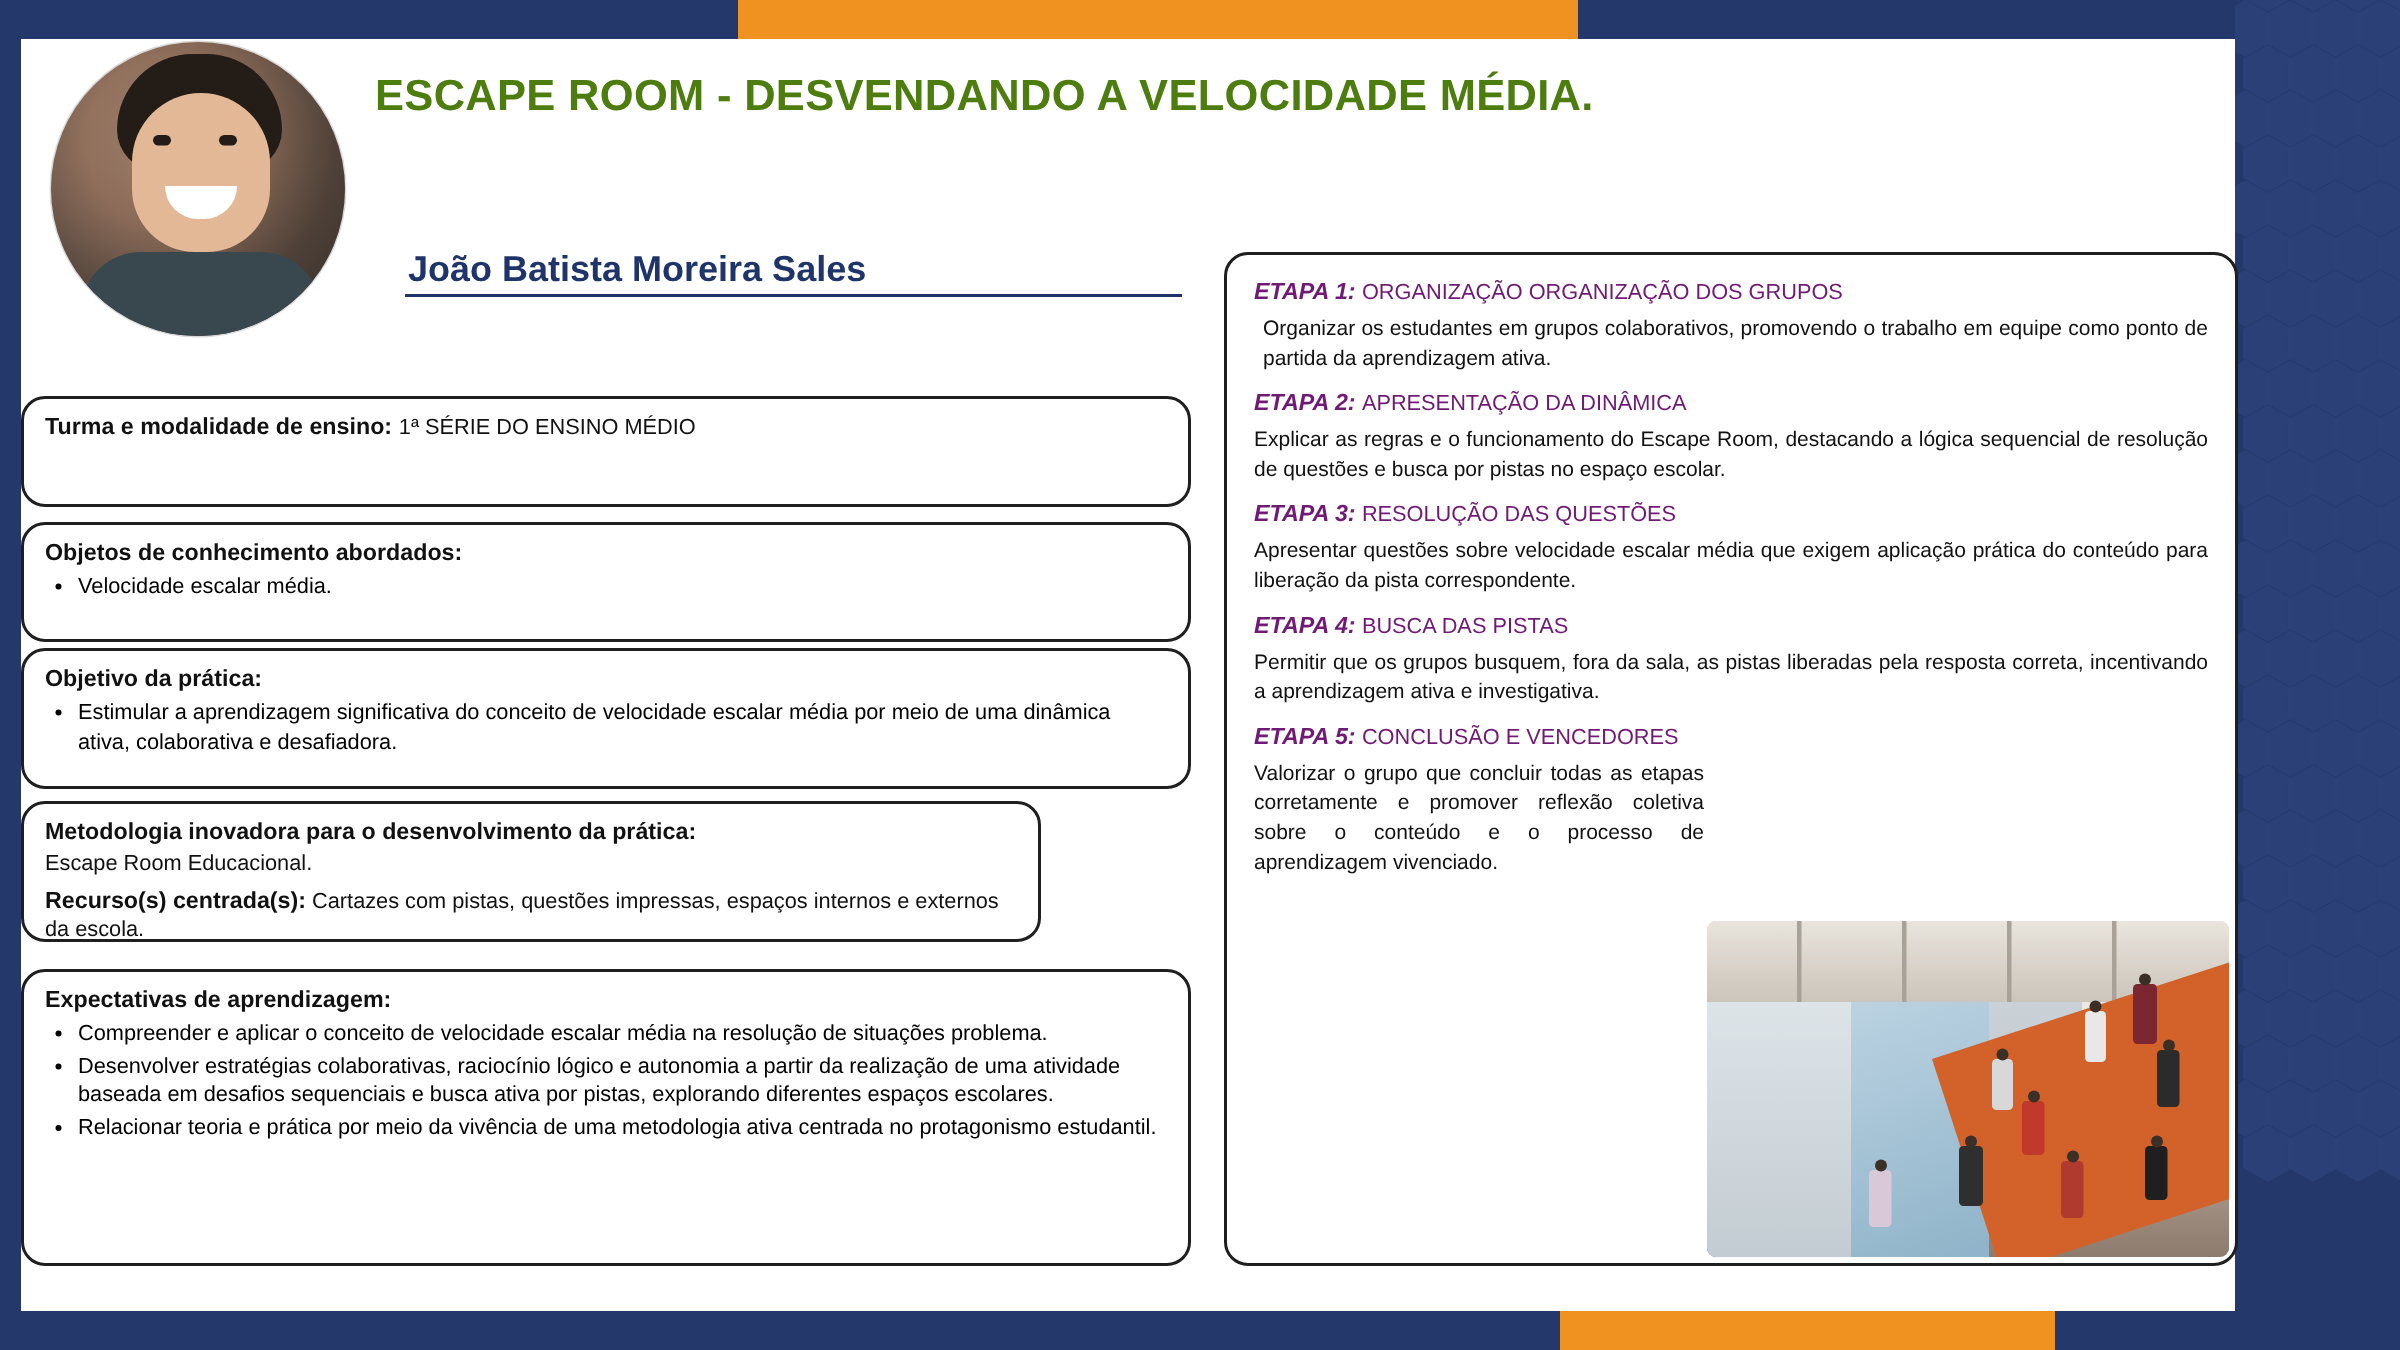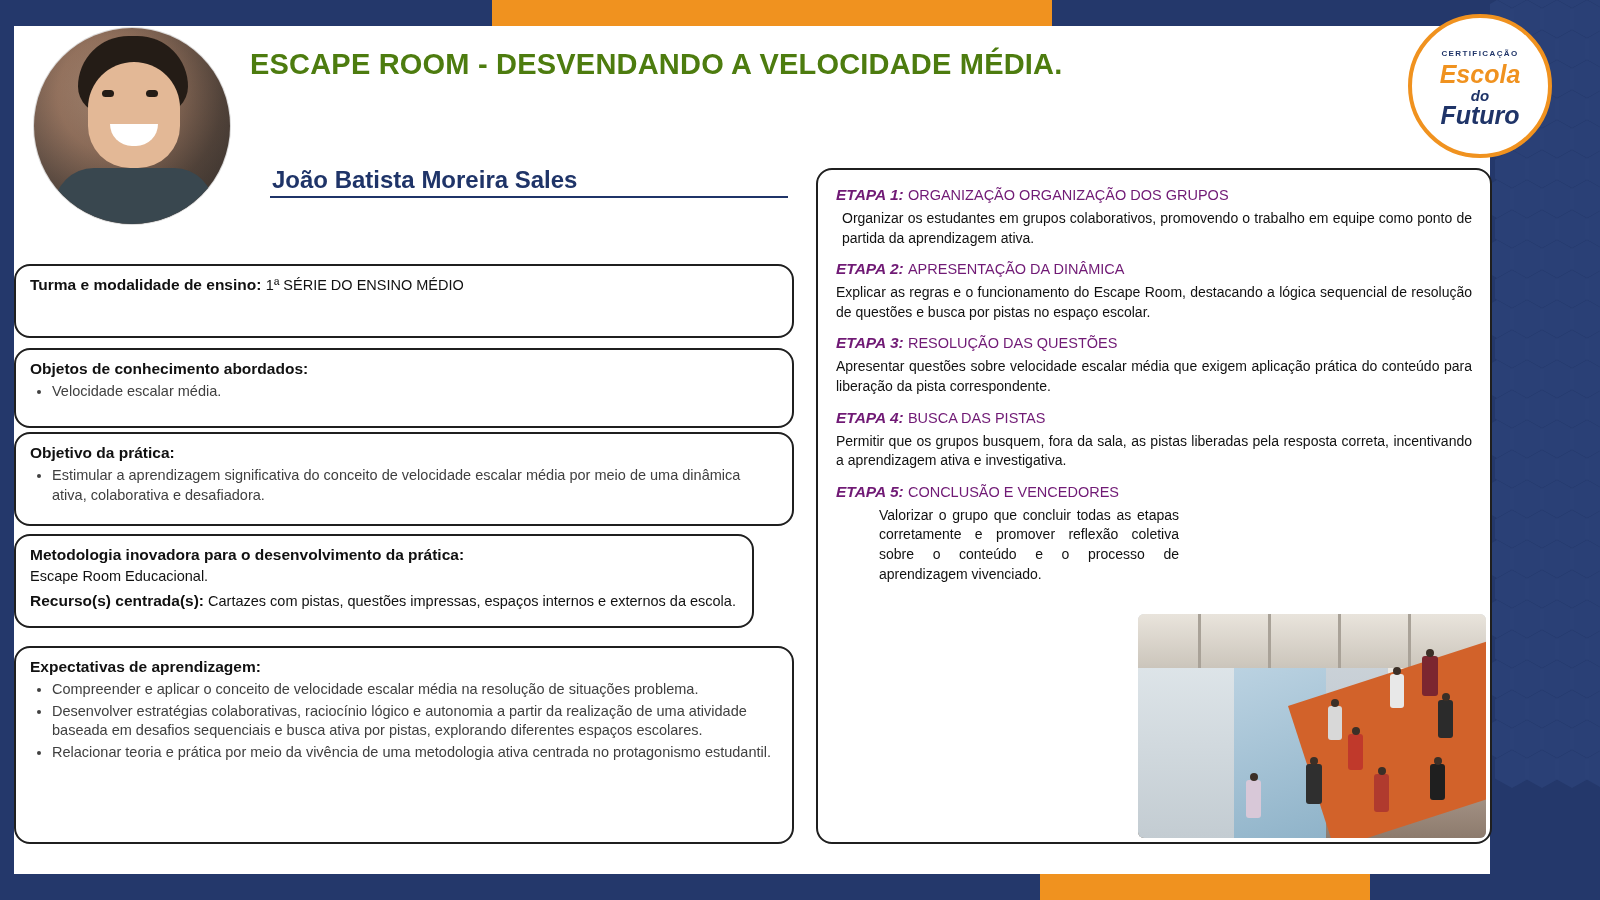--- a/index.html
+++ b/index.html
@@ -143,27 +143,27 @@
   .box {
     position: absolute;
     border: 2px solid #1f1f1f;
     border-radius: 16px;
     background: #fff;
     padding: 10px 14px 12px 14px;
   }
   .box .lbl { font-size: 15.5px; font-weight: bold; color: #111; }
   .box .val { font-size: 14.5px; color: #111; font-weight: normal; }
   .box ul { margin: 4px 0 0 0; padding-left: 22px; }
-  .box li { font-size: 14.5px; color: #404040; line-height: 1.35; margin-bottom: 2px; }
+  .box li { font-size: 14.5px; color: #000000; line-height: 1.35; margin-bottom: 2px; }
   .box p { margin: 3px 0 0 0; font-size: 14.5px; color: #111; line-height: 1.35; }
 
   #box-turma   { left: 14px;  top: 264px;  width: 780px; height: 74px; }
   #box-objetos { left: 14px;  top: 348px;  width: 780px; height: 80px; }
   #box-objetivo{ left: 14px;  top: 432px;  width: 780px; height: 94px; }
-  #box-metodo  { left: 14px;  top: 534px;  width: 740px; height: 94px; }
+  #box-metodo  { left: 14px;  top: 534px;  width: 680px; height: 94px; }
   #box-expect  { left: 14px;  top: 646px;  width: 780px; height: 198px; }
 
   
   #stages {
     position: absolute; left: 816px; top: 168px; width: 676px; height: 676px;
     border: 2px solid #1f1f1f; border-radius: 16px; background: #fff;
     padding: 16px 18px 10px 18px;
   }
   .stage { margin-bottom: 12px; }
   .stage .head {
@@ -172,21 +172,21 @@
   .stage .head .n {
     font-weight: bold; font-style: italic; font-size: 15.5px;
   }
   .stage .head .t {
     font-size: 14.5px;
   }
   .stage .body {
     margin-top: 5px; font-size: 14px; color: #111; line-height: 1.4;
     text-align: justify;
   }
-  .stage.s5 .body { width: 300px; text-align: justify; margin-left: 43px; }
+  .stage.s5 .body { width: 300px; text-align: justify; }
 
   
   .photo {
     position: absolute; left: 1138px; top: 614px; width: 348px; height: 224px;
     border-radius: 6px; overflow: hidden;
     background: linear-gradient(#cfd6dc, #b9c2c9);
   }
   .photo .ceil {
     position: absolute; left: 0; top: 0; width: 348px; height: 54px;
     background: linear-gradient(#e9e4dc, #cbc5bb);
@@ -351,26 +351,20 @@
     <div class="eye r"></div>
     <div class="smile"></div>
     <div class="shirt"></div>
   </div>
 
   <div class="poster-title">ESCAPE ROOM - DESVENDANDO A VELOCIDADE MÉDIA.</div>
 
   <div class="author-name">João Batista Moreira Sales</div>
   <div class="author-rule"></div>
 
-  <div class="logo">
-    <div class="cert">CERTIFICAÇÃO</div>
-    <div class="l1">Escola</div>
-    <div class="l2">do</div>
-    <div class="l3">Futuro</div>
-  </div>
 
   <div class="box" id="box-turma">
     <span class="lbl">Turma e modalidade de ensino:</span>
     <span class="val">1ª SÉRIE DO ENSINO MÉDIO</span>
   </div>
 
   <div class="box" id="box-objetos">
     <div class="lbl">Objetos de conhecimento abordados:</div>
     <ul>
       <li>Velocidade escalar média.</li>

